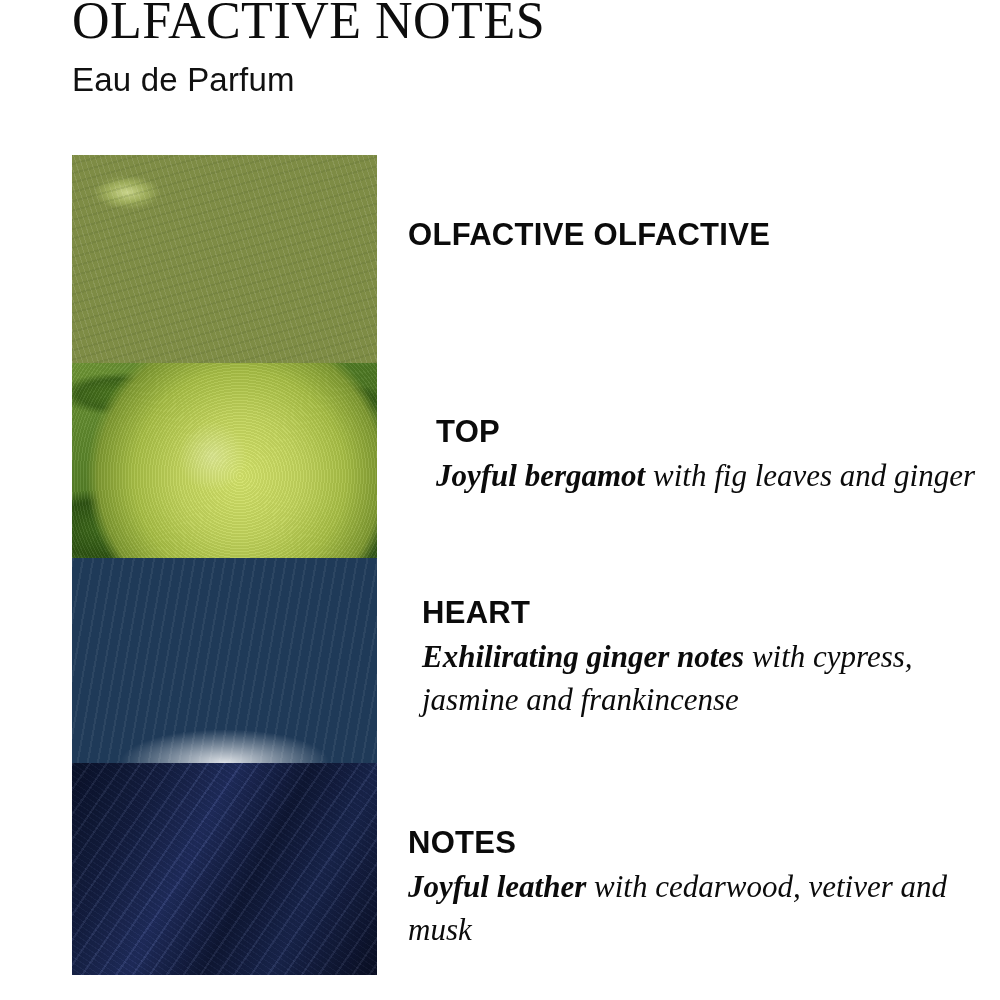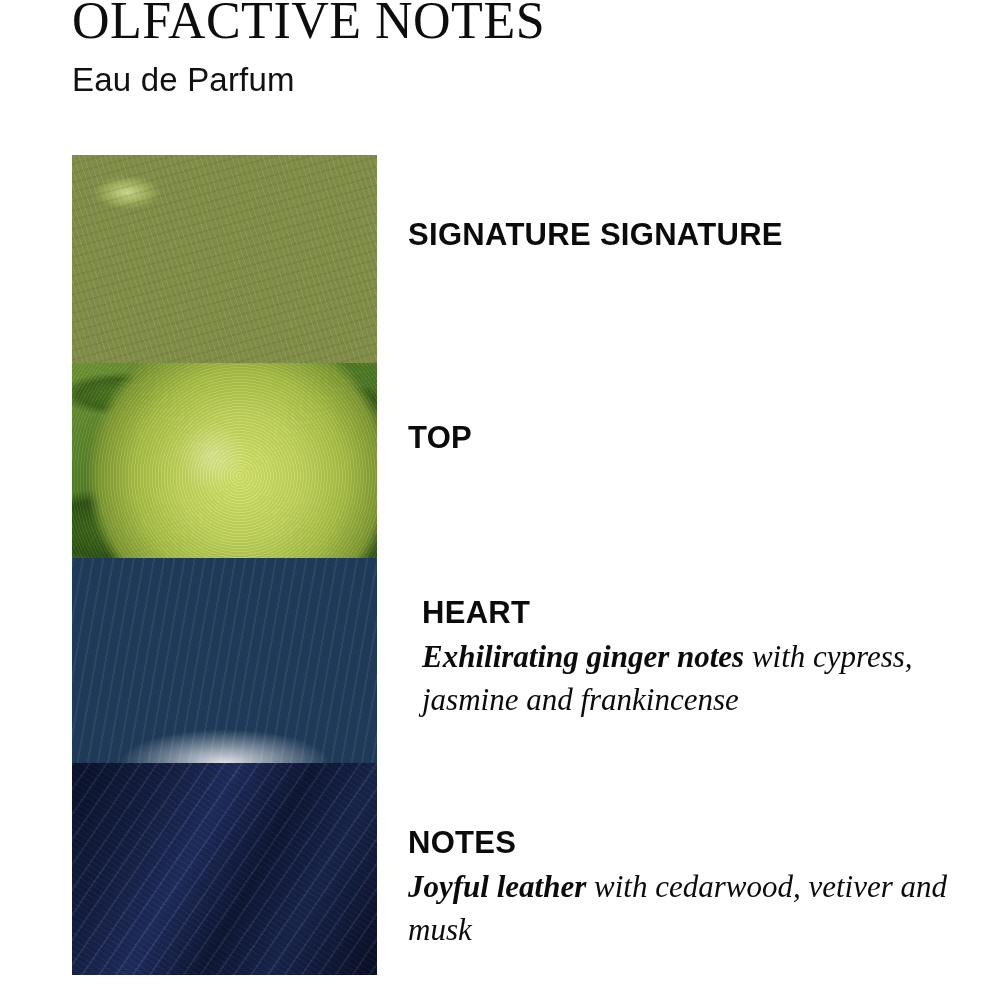--- a/index.html
+++ b/index.html
@@ -152,21 +152,21 @@
     left: 408px;
     top: 155px;
     width: 560px;
   }
   .note {
     position: absolute;
     left: 0;
     width: 560px;
   }
   .note-sig   { top: 62px; }
-  .note-top   { top: 265px; }
+  .note-top   { top: 259px; margin-left: 28px; }
   .note-heart { top: 440px; margin-left: 14px; }
   .note-base  { top: 670px; }
 
   .note-label {
     font-family: "Liberation Sans", sans-serif;
     font-weight: bold;
     font-size: 31px;
     letter-spacing: 0.3px;
     color: #0b0b0b;
     margin: 0 0 4px 0;
@@ -199,25 +199,26 @@
 <div class="image-col">
   <div class="photo cardamom"></div>
   <div class="photo bergamot"></div>
   <div class="photo marine"></div>
   <div class="photo leather"></div>
 </div>
 
 <div class="notes-col">
 
   <div class="note note-sig">
-    <div class="note-label">SIGNATURE SIGNATURE</div>
+    <div class="note-label">OLFACTIVE OLFACTIVE</div>
   </div>
 
   <div class="note note-top">
     <div class="note-label">TOP</div>
+    <p class="note-desc"><span class="em">Joyful bergamot</span><span class="rest"> with fig leaves and ginger</span></p>
   </div>
 
   <div class="note note-heart">
     <div class="note-label">HEART</div>
     <p class="note-desc"><span class="em">Exhilirating ginger notes</span><span class="rest"> with cypress, jasmine and frankincense</span></p>
   </div>
 
   <div class="note note-base">
     <div class="note-label">NOTES</div>
     <p class="note-desc"><span class="em">Joyful leather</span><span class="rest"> with cedarwood, vetiver and musk</span></p>

